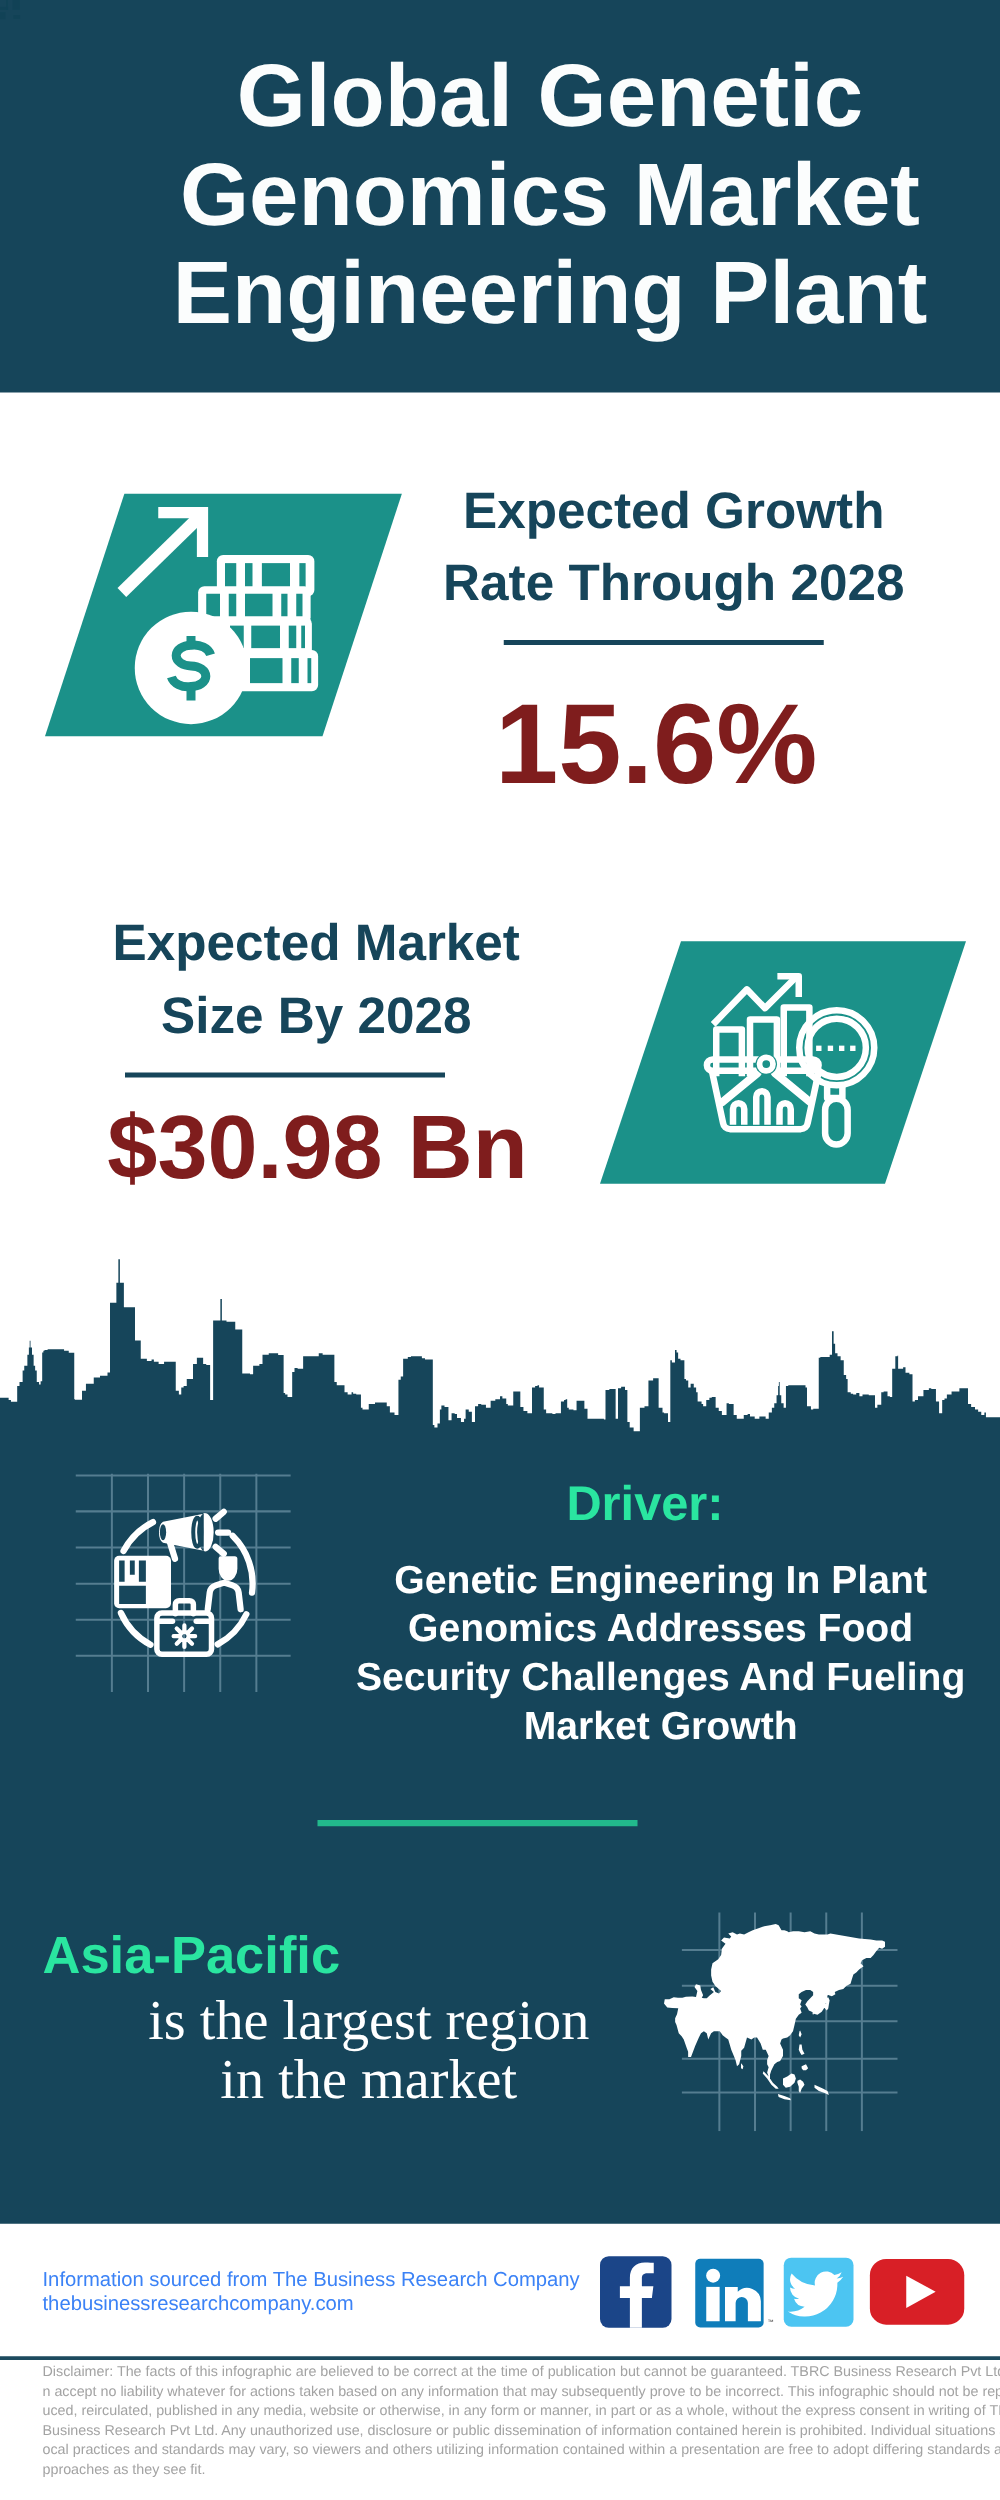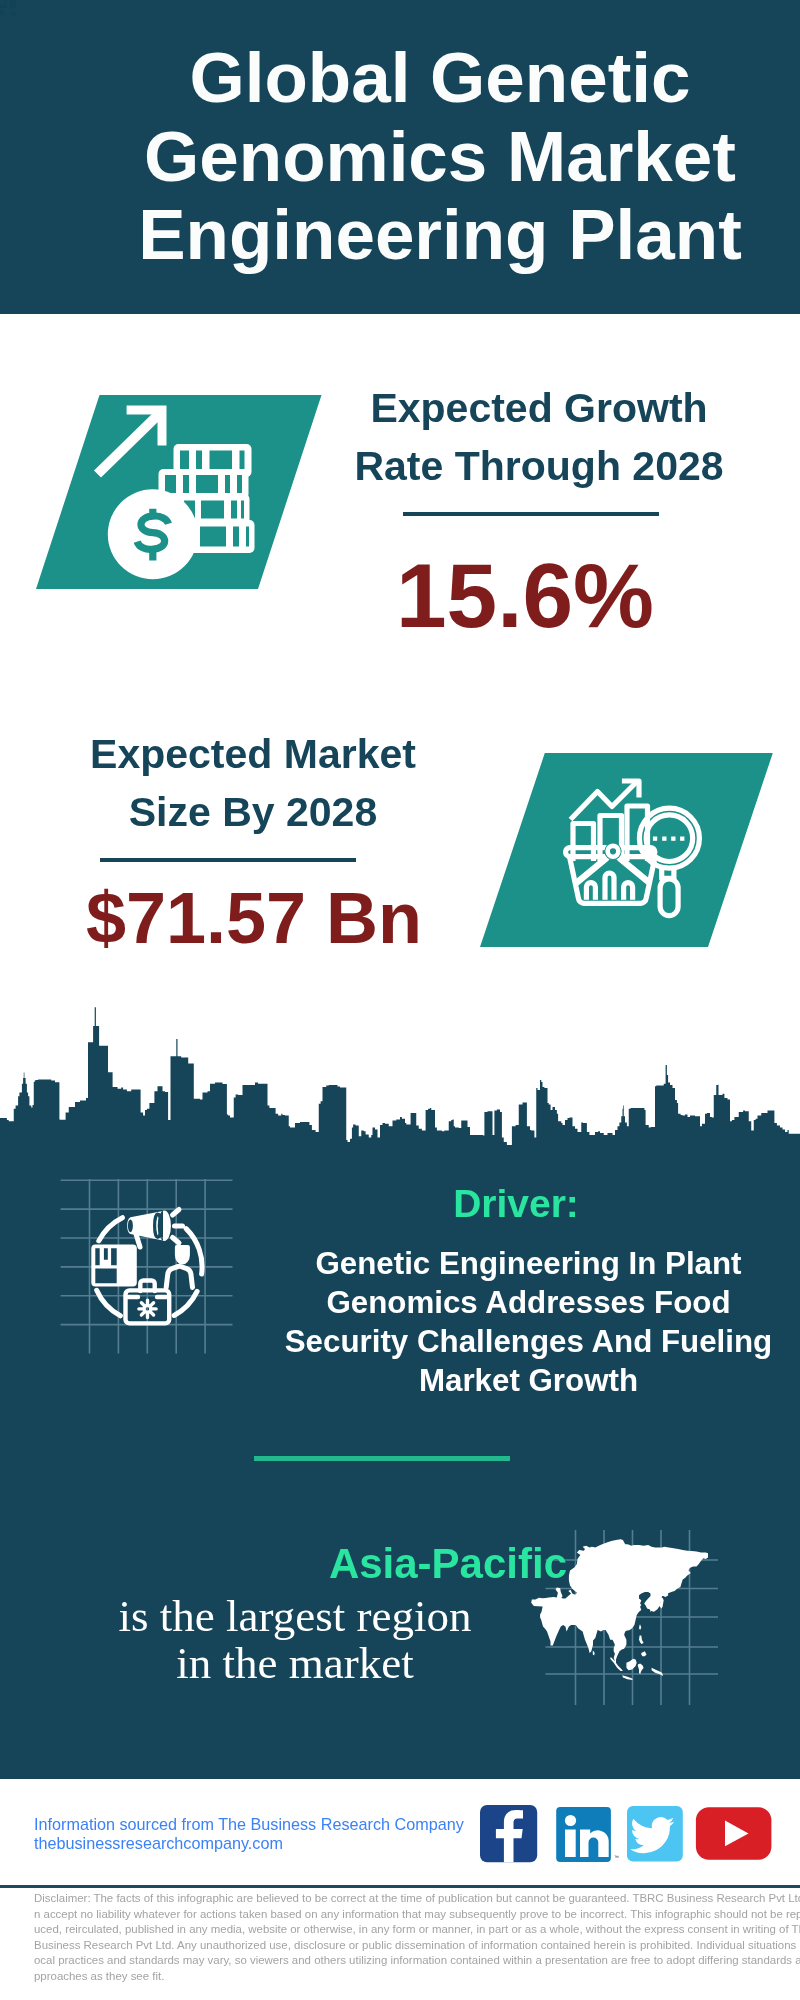--- a/index.html
+++ b/index.html
@@ -18,21 +18,21 @@
 
   .para{position:absolute;background:#1b9189;}
 
   
   .dark{position:absolute;left:0;top:1145px;width:800px;height:634px;background:#16455a;overflow:hidden;}
   .skyline{position:absolute;left:0;top:0;width:800px;}
 
   .driver-label{position:absolute;color:#2ae5a0;font-size:39px;font-weight:bold;text-align:center;line-height:39px;}
   .driver-text{position:absolute;color:#fff;font-size:31.3px;font-weight:bold;text-align:center;line-height:39.3px;}
   .divider{position:absolute;height:5px;background:#22b98c;}
-  .region-name{position:absolute;color:#2ae5a0;font-size:42px;font-weight:bold;text-align:right;line-height:42px;}
+  .region-name{position:absolute;color:#2ae5a0;font-size:42px;font-weight:bold;text-align:left;line-height:42px;}
   .region-text{position:absolute;color:#fff;font-size:45px;font-weight:normal;text-align:center;line-height:47px;}
 
   
   .src-line{position:absolute;color:#3b82f6;font-size:16.2px;line-height:19px;white-space:nowrap;}
   .hr-dark{position:absolute;left:0;top:1885px;width:800px;height:3px;background:#1d4a5e;}
   .disclaimer{position:absolute;left:6px;top:1891px;width:791px;color:#a3a3a3;font-size:11.45px;
       line-height:15.6px;text-align:left;word-break:break-all;margin-left:28px;}
 </style>
 </head>
 <body>
@@ -144,21 +144,21 @@
         <rect x="680.1" y="836.5" width="4.3" height="4.3"></rect>
       </g>
     </g>
   </svg>
 
   <div class="stat-head" style="left:3px;top:726px;width:500px;">
     <div>Expected Market</div>
     <div>Size By 2028</div>
   </div>
   <div class="stat-rule" style="left:100px;top:858px;width:256px;"></div>
-  <div class="stat-val" style="left:4px;top:882px;width:500px;font-size:72px;line-height:72px;">$71.57 Bn</div>
+  <div class="stat-val" style="left:4px;top:882px;width:500px;font-size:72px;line-height:72px;">$30.98 Bn</div>
 
   <div class="dark">
 
     <svg style="position:absolute;left:55px;top:30px;width:185px;height:190px;" viewBox="55 1175 185 190">
       <g stroke="#557d90" stroke-width="1.6" opacity="1">
         <path d="M89.5,1178.9 V1353.5 M118.4,1178.9 V1353.5 M147.3,1178.9 V1353.5 M176.2,1178.9 V1353.5 M205.1,1178.9 V1353.5"></path>
         <path d="M60.6,1180.3 H232.5 M60.6,1209.1 H232.5 M60.6,1238 H232.5 M60.6,1266.9 H232.5 M60.6,1295.8 H232.5 M60.6,1324.6 H232.5"></path>
       </g>
       <g fill="none" stroke="#fff" stroke-width="5" stroke-linecap="round" stroke-linejoin="round">
         <path d="M98.8,1240.8 A53.6,53.6 0 0 1 122.4,1217.7"></path>

